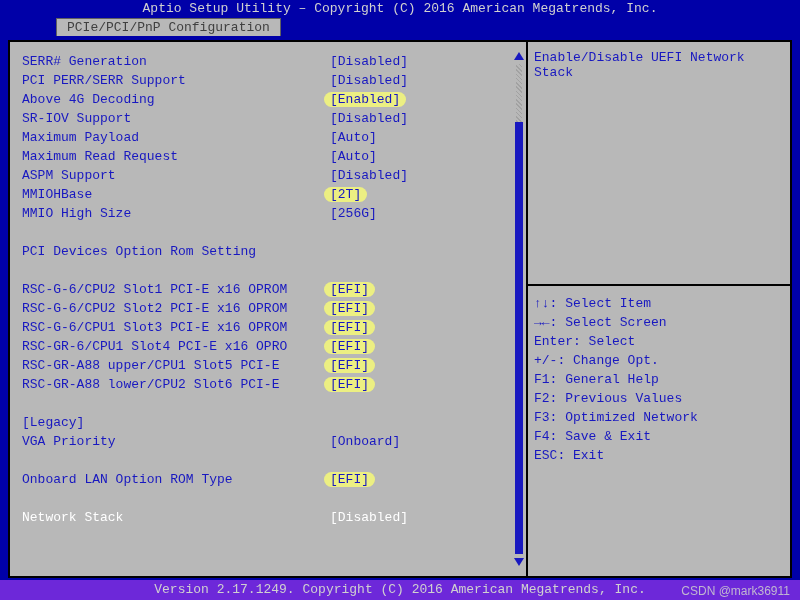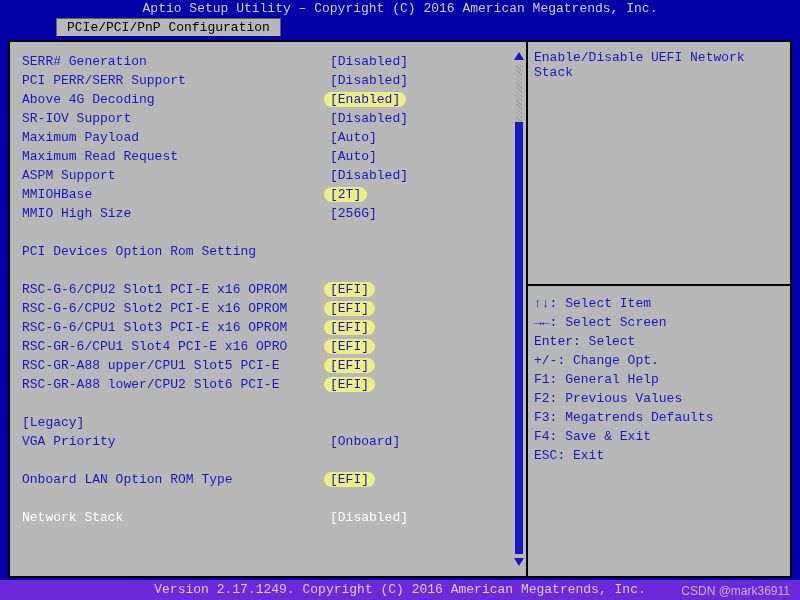--- a/index.html
+++ b/index.html
@@ -20,21 +20,21 @@
     background: #0000a8;
   }
   .tab-row {
     height: 20px;
     padding-left: 56px;
     background: #0000a8;
   }
   .tab {
     display: inline-block;
     background: #b8b8b8;
-    color: #000000;
+    color: #404040;
     padding: 1px 10px;
     border: 1px solid #606060;
     border-bottom: none;
   }
   .main-frame {
     position: absolute;
     top: 40px; left: 8px; right: 8px; bottom: 22px;
     background: #b8b8b8;
     border: 2px solid #000;
     display: flex;
@@ -231,21 +231,21 @@
 
   <div class="right-pane">
     <div class="help-top">Enable/Disable UEFI Network Stack</div>
     <div class="help-bottom">
       <div class="hb-line">↑↓: Select Item</div>
       <div class="hb-line">→←: Select Screen</div>
       <div class="hb-line">Enter: Select</div>
       <div class="hb-line">+/-: Change Opt.</div>
       <div class="hb-line">F1: General Help</div>
       <div class="hb-line">F2: Previous Values</div>
-      <div class="hb-line">F3: Megatrends Defaults</div>
+      <div class="hb-line">F3: Optimized Network</div>
       <div class="hb-line">F4: Save &amp; Exit</div>
       <div class="hb-line">ESC: Exit</div>
     </div>
   </div>
 </div>
 
 <div class="footer">Version 2.17.1249. Copyright (C) 2016 American Megatrends, Inc.</div>
 <div class="watermark">CSDN @mark36911</div>
 
 </body></html>

